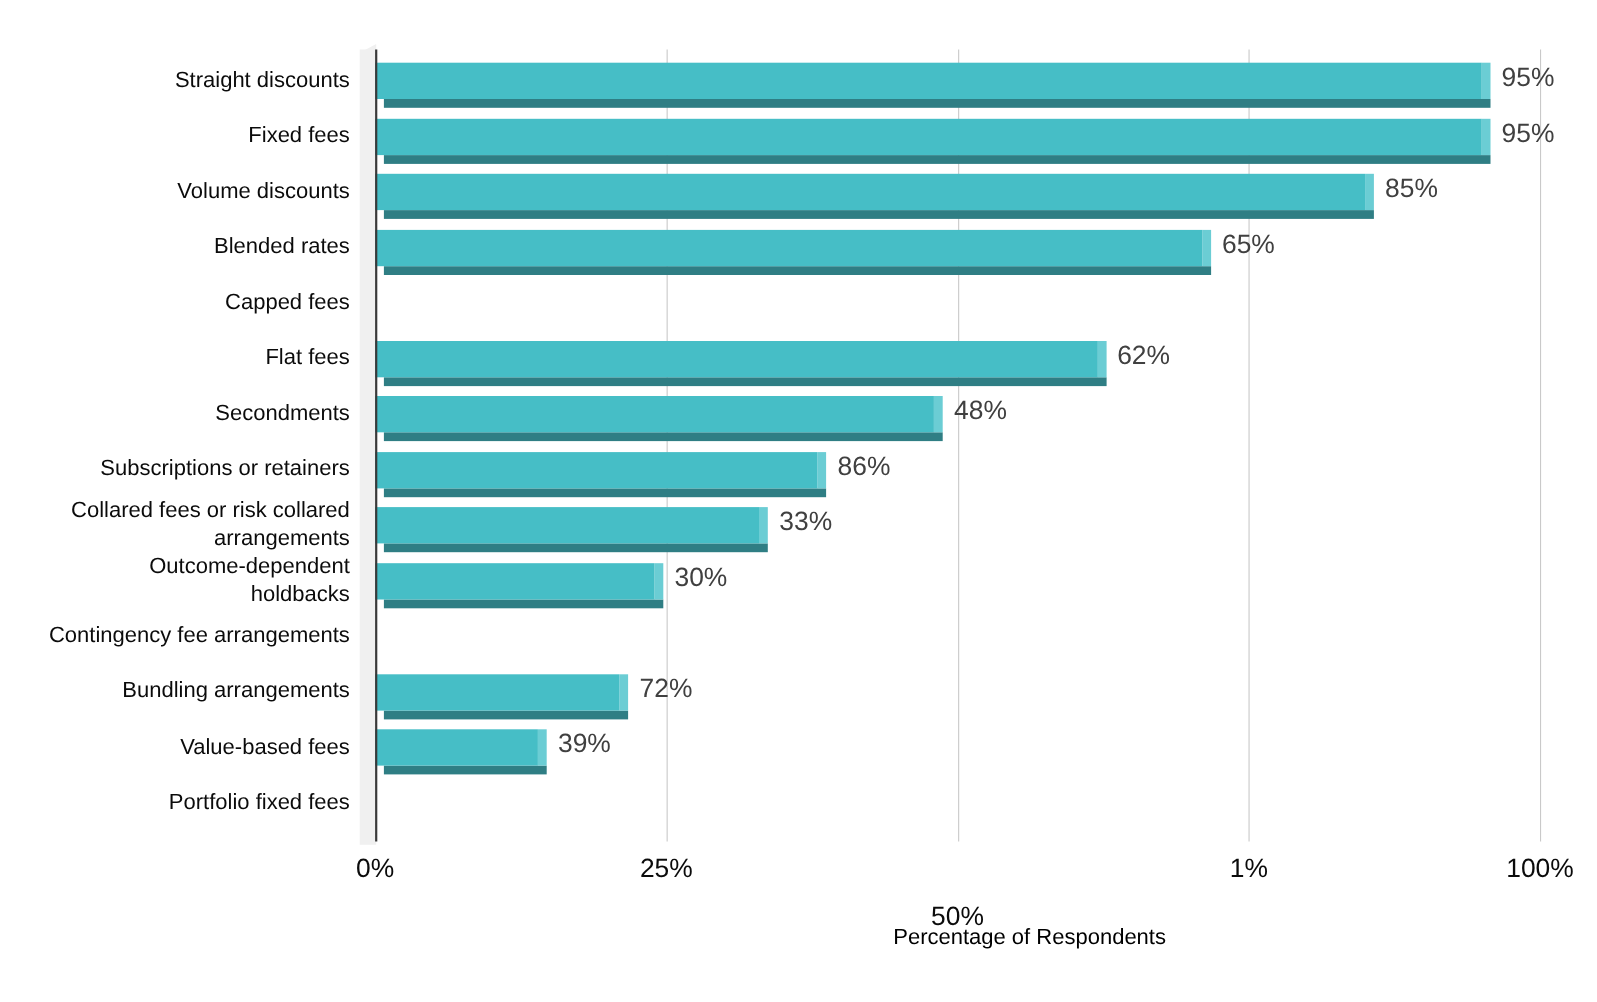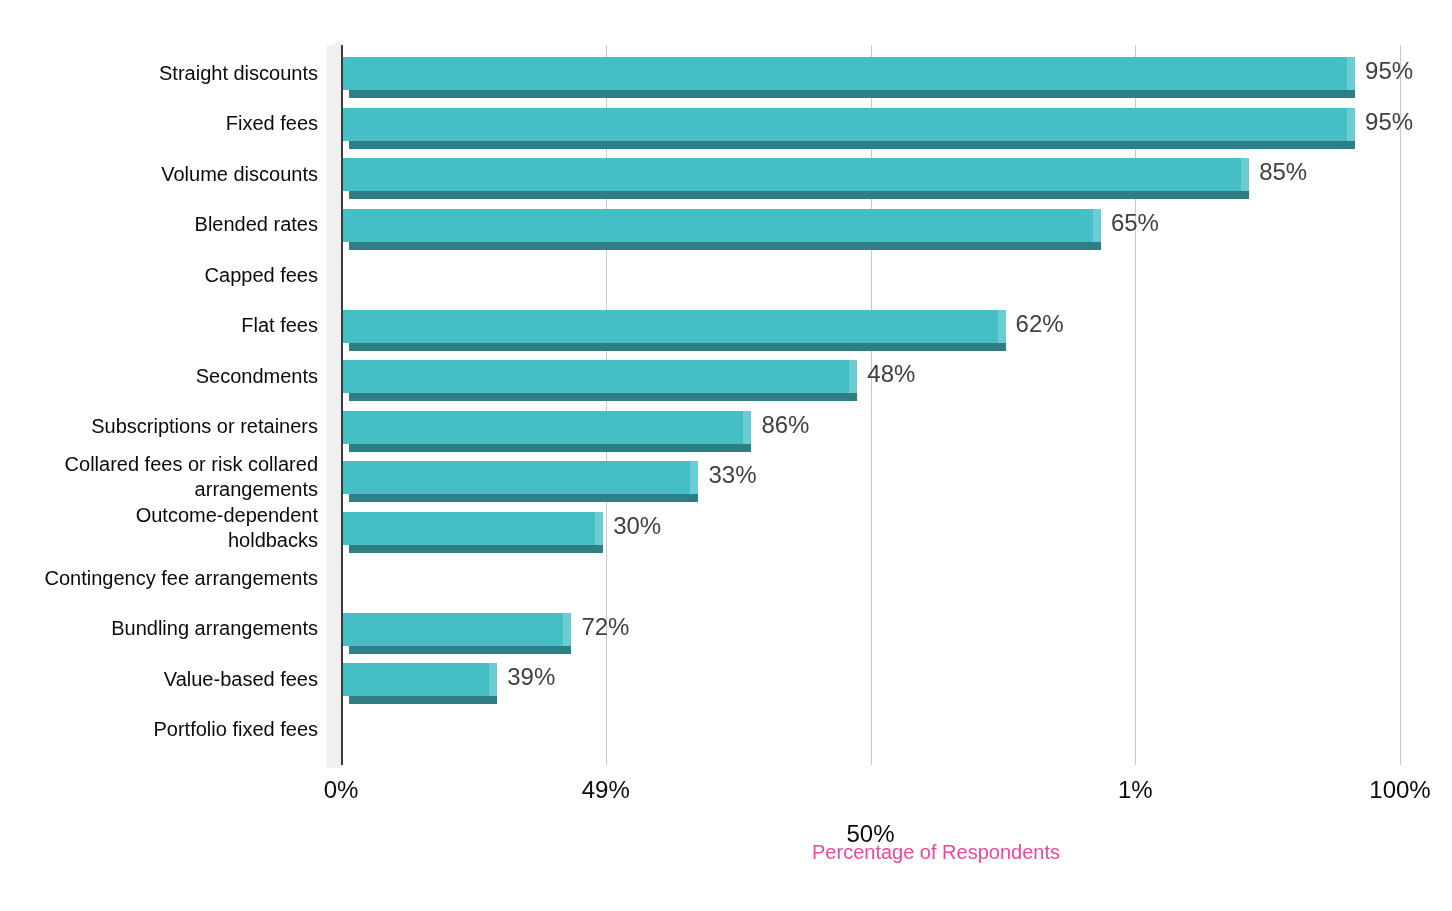--- a/index.html
+++ b/index.html
@@ -144,21 +144,21 @@
     width: 120px;
     line-height: 30px;
   }
   .xaxis-title {
     position: absolute;
     top: 839px;
     left: 0;
     width: 1452px;
     text-align: center;
     font-size: 20px;
-    color: #ec4899;
+    color: #000000;
     line-height: 26px;
   }
   .xaxis-title-inner { display: inline-block; margin-left: 420px; }
 </style>
 </head>
 <body>
 
 <div id="chart-root">
 
   <div class="axis-wall-top"></div>
@@ -284,21 +284,21 @@
 arrangements</div>
       <div class="cat-label" style="top: 502.5px;">Outcome-dependent
 holdbacks</div>
       <div class="cat-label" style="top: 565.5px;">Contingency fee arrangements</div>
       <div class="cat-label" style="top: 616px;">Bundling arrangements</div>
       <div class="cat-label" style="top: 666.5px;">Value-based fees</div>
       <div class="cat-label" style="top: 717px;">Portfolio fixed fees</div>
     </div>
   <div id="xticks">
       <div class="xtick" style="left: 281px;">0%</div>
-      <div class="xtick" style="left: 545.75px;">49%</div>
+      <div class="xtick" style="left: 545.75px;">25%</div>
       <div class="xtick" style="left: 810.5px; margin-top: 44px;">50%</div>
       <div class="xtick" style="left: 1075.25px;">1%</div>
       <div class="xtick" style="left: 1340px;">100%</div>
     </div>
 
   <div class="xaxis-title">
     <span class="xaxis-title-inner">Percentage of Respondents</span>
   </div>
 
 </div>

